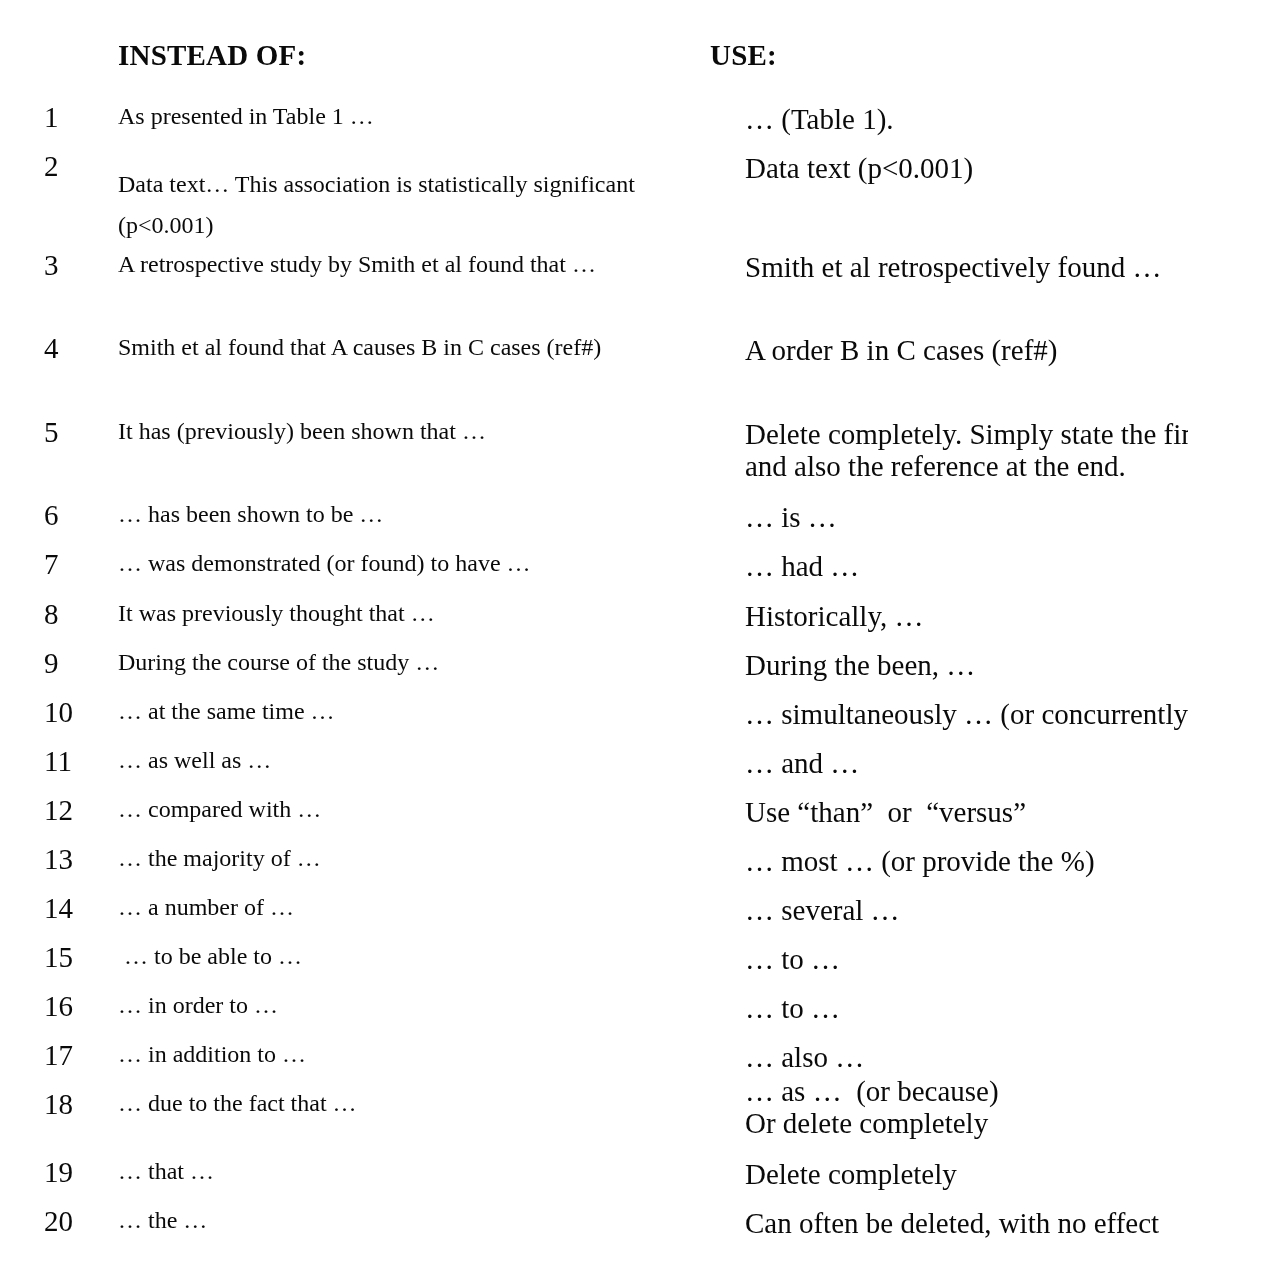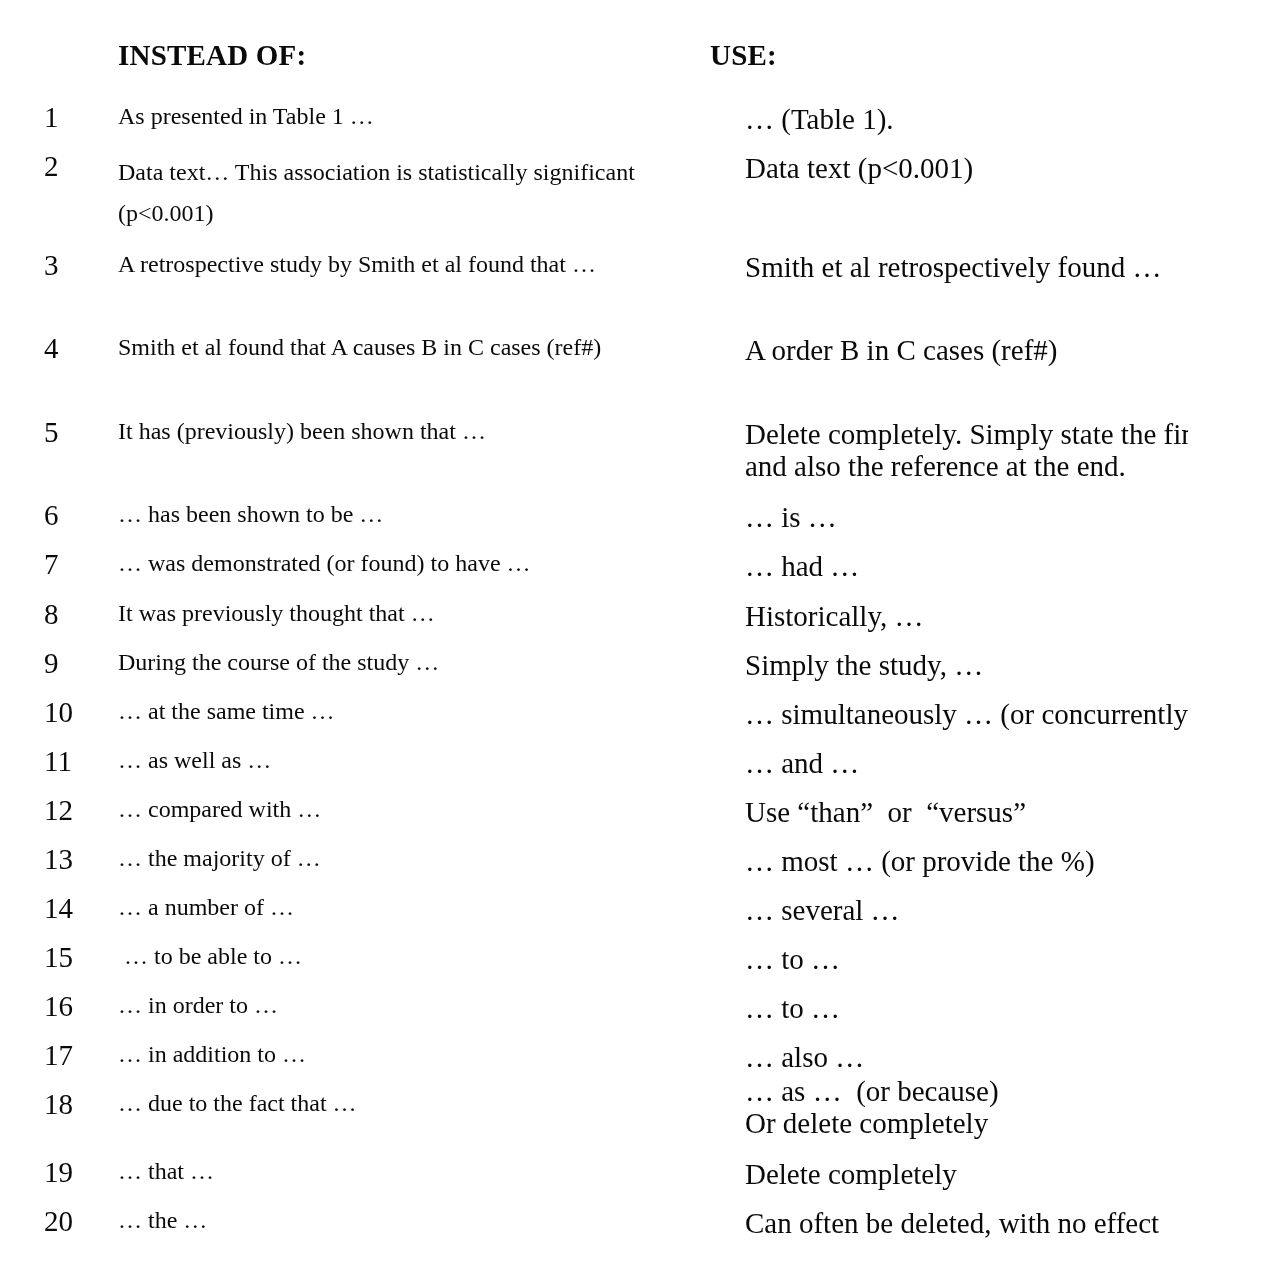--- a/index.html
+++ b/index.html
@@ -57,21 +57,21 @@
     white-space: pre-wrap;
   }
   .cell-right {
     position: absolute;
     left: 745px;
     width: 520px;
     font-size: 29px;
     line-height: 1.12;
     white-space: pre-wrap;
   }
-  .cell-left.loose, .cell-right.loose { line-height: 1.7; }
+  .cell-left.loose, .cell-right.loose { line-height: 1.7; margin-top: 12px; }
 </style>
 </head>
 <body>
 
 <div id="page">
 
   <div class="col-head" id="head-instead">INSTEAD OF:</div>
   <div class="col-head" id="head-use">USE:</div>
 
   <div class="row" style="top:103px">
@@ -118,21 +118,21 @@
 
   <div class="row" style="top:600px">
     <div class="num">8</div>
     <div class="cell-left">It was previously thought that …</div>
     <div class="cell-right">Historically, …</div>
   </div>
 
   <div class="row" style="top:649px">
     <div class="num">9</div>
     <div class="cell-left">During the course of the study …</div>
-    <div class="cell-right">Simply the study, …</div>
+    <div class="cell-right">During the been, …</div>
   </div>
 
   <div class="row" style="top:698px">
     <div class="num">10</div>
     <div class="cell-left">… at the same time …</div>
     <div class="cell-right">… simultaneously … (or concurrently)</div>
   </div>
 
   <div class="row" style="top:747px">
     <div class="num">11</div>

